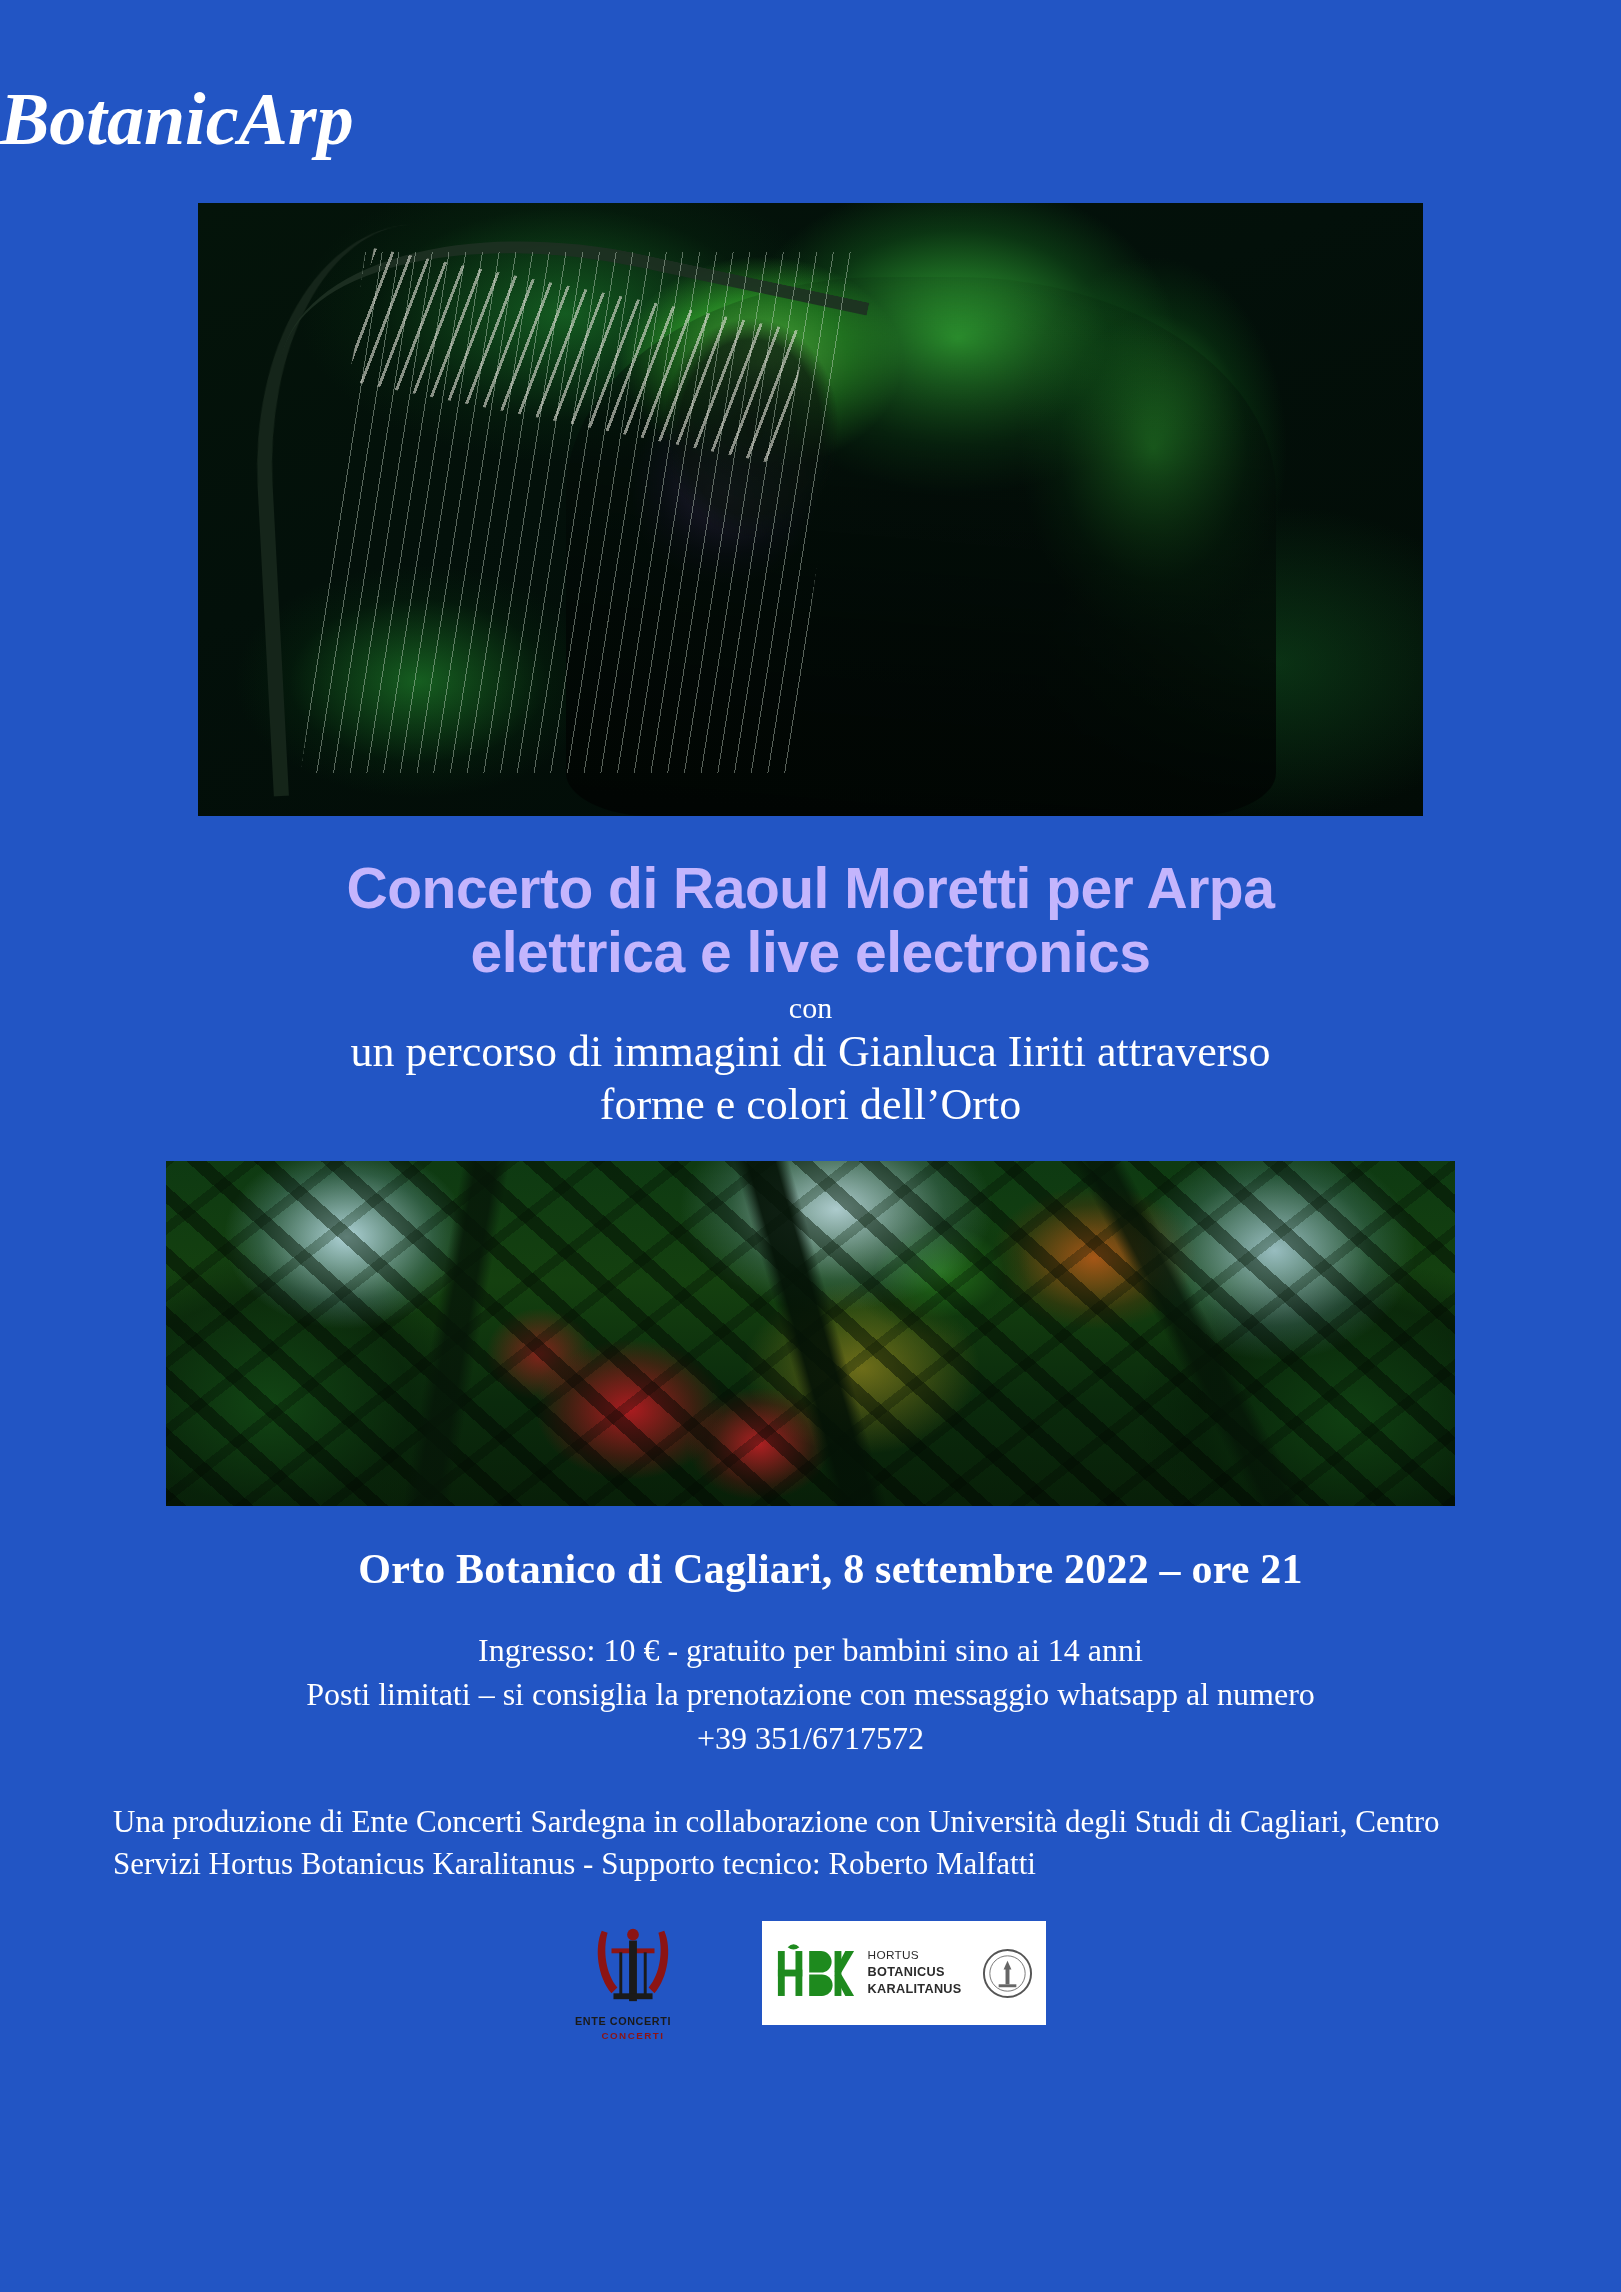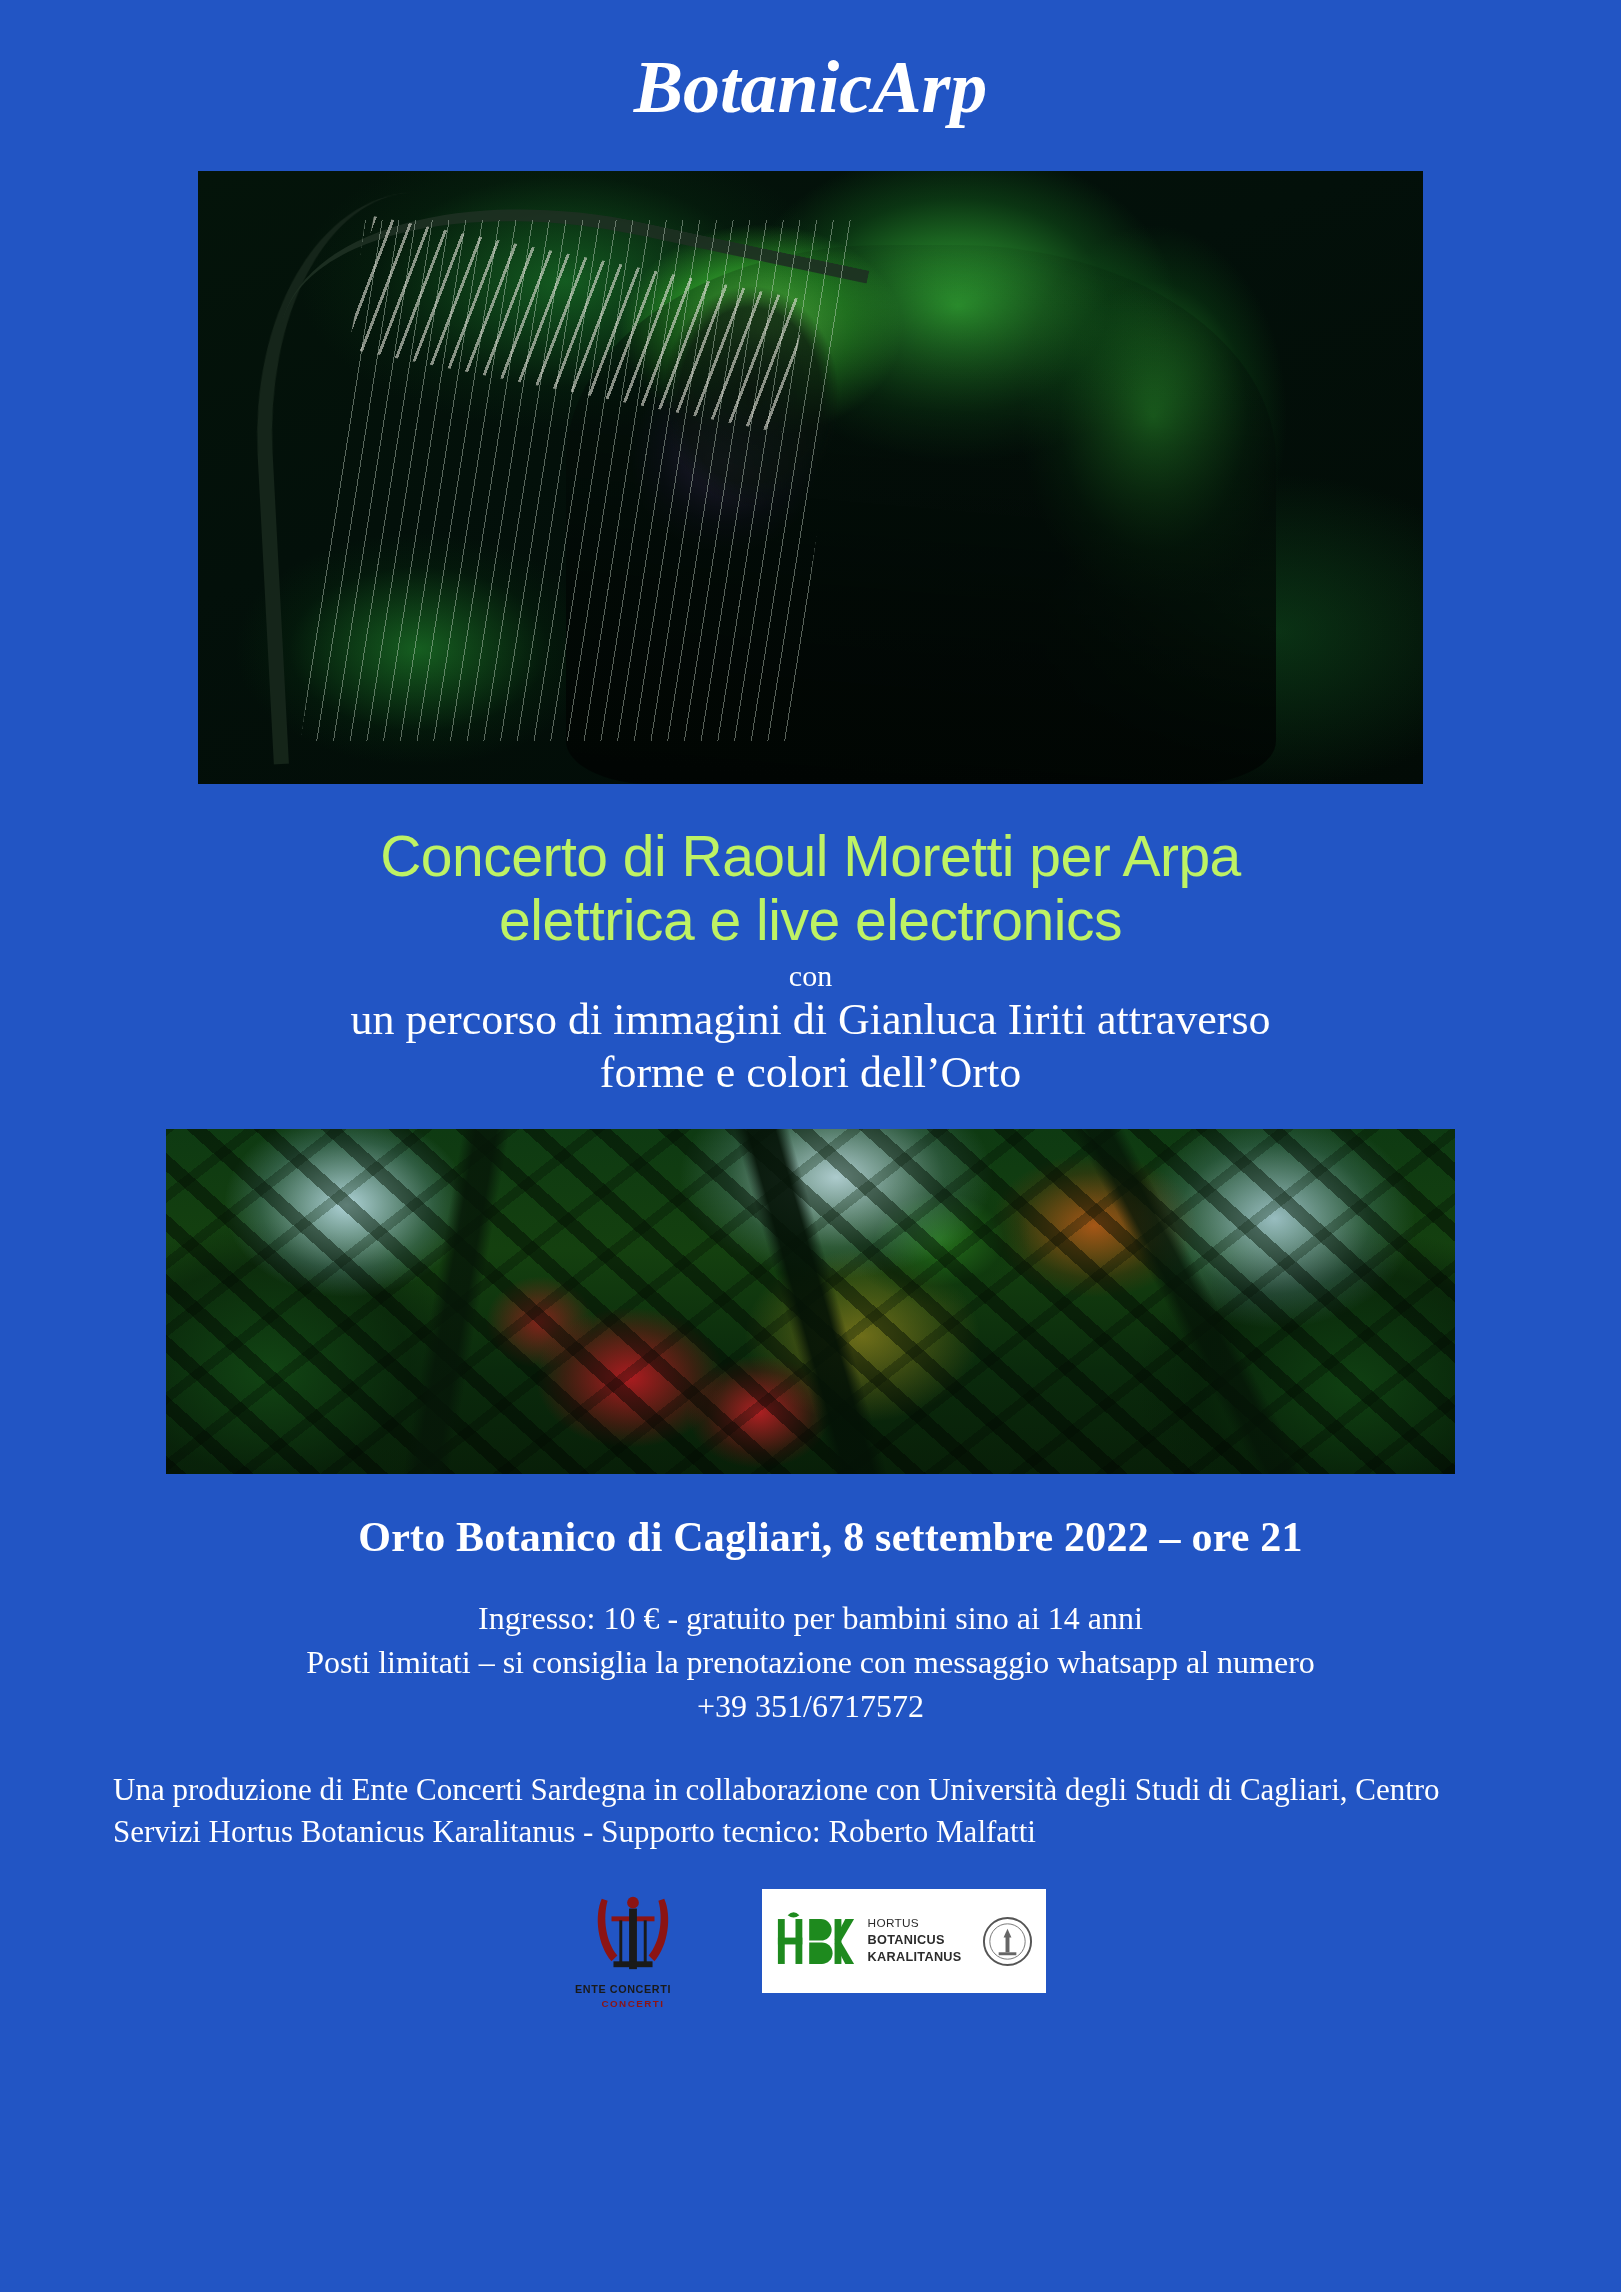--- a/index.html
+++ b/index.html
@@ -17,28 +17,28 @@
   .poster {
     position: relative;
     width: 1621px;
     height: 2293px;
     background: #2255c4;
     box-sizing: border-box;
   }
 
   
   .title {
-    text-align: center;
+    text-align: left;
     font-family: "Liberation Serif", serif;
     font-weight: bold;
     font-style: italic;
     font-size: 74px;
     letter-spacing: 0px;
     color: #ffffff;
-    padding-top: 50px;
+    padding-top: 82px;
     line-height: 1.0;
   }
 
   
   .hero-wrap {
     margin: 47px auto 0 auto;
     width: 1225px;
     height: 613px;
     position: relative;
     overflow: hidden;
@@ -122,22 +122,22 @@
 
   
   .subtitle-block {
     text-align: center;
     margin-top: 41px;
     line-height: 1.12;
   }
   .subtitle-main {
     font-family: "Liberation Sans", sans-serif;
     font-size: 57px;
-    font-weight: 400;
-    color: #bef264;
+    font-weight: 700;
+    color: #c4b5fd;
     letter-spacing: -0.5px;
   }
   .subtitle-con {
     font-family: "Liberation Serif", serif;
     font-size: 30px;
     margin-top: 5.9px;
     margin-bottom: 2px;
   }
   .subtitle-sec {
     font-family: "Liberation Serif", serif;

